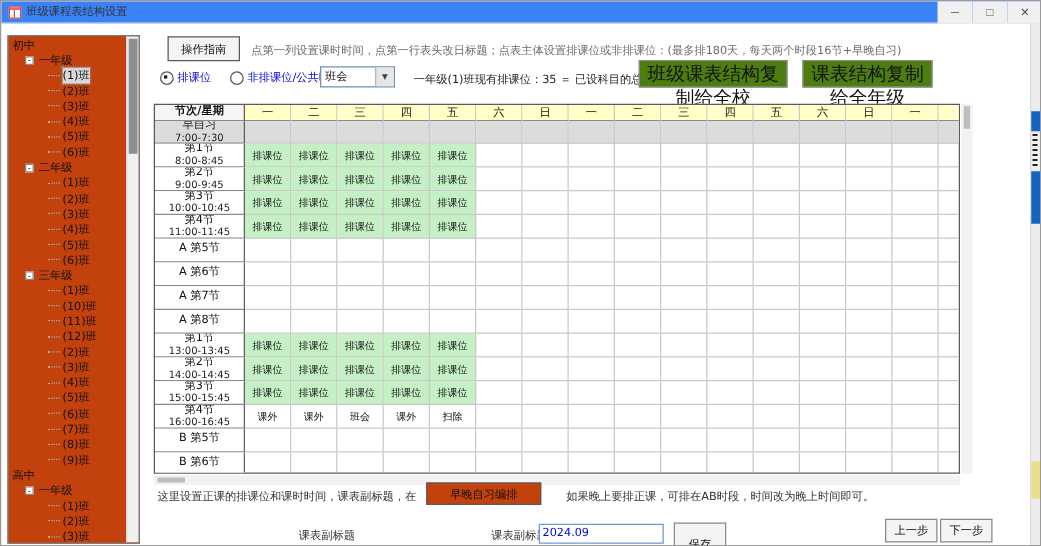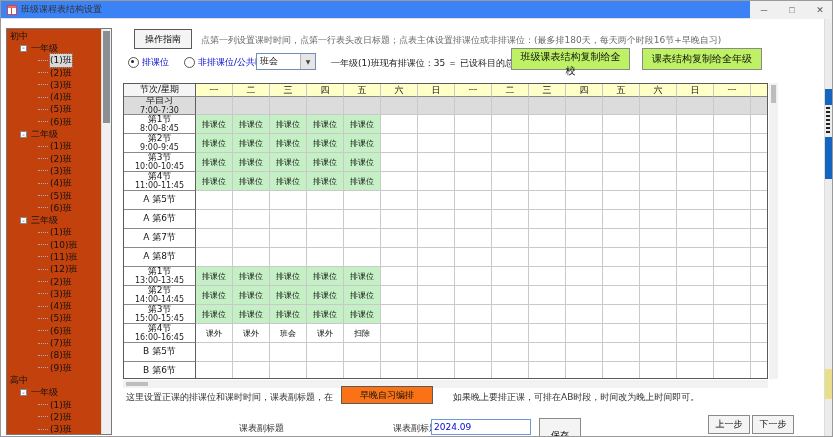--- a/index.html
+++ b/index.html
@@ -40,51 +40,51 @@
   #radio-slot{left:127px;}
   #radio-nonslot{left:183px;}
   .rdot{width:9px;height:9px;border:1px solid #555;border-radius:50%;margin-right:3px;background:#fff;position:relative;}
   .rdot.on::after{content:"";position:absolute;left:2px;top:2px;width:3px;height:3px;border-radius:50%;background:#222;}
   #combo{position:absolute;left:255px;top:52px;width:60px;height:17px;border:1px solid #6f8fb5;background:#fff;
          display:flex;align-items:center;box-sizing:border-box;}
   #combo .val{flex:1;font-size:9px;color:#111;padding-left:3px;}
   #combo .arrow{width:14px;height:100%;background:#e6e6e6;border-left:1px solid #b5b5b5;
                 display:flex;align-items:center;justify-content:center;font-size:6px;color:#444;}
   #status-text{position:absolute;left:330px;top:56px;font-size:9px;color:#222;white-space:nowrap;}
-  .copy-btn{position:absolute;top:47px;height:22px;background:#bef264;border:1px solid #8a8a8a;
-            font-size:10px;color:#111;font-family:inherit;}
+  .copy-btn{position:absolute;top:47px;height:22px;background:#4d7c0f;border:1px solid #8a8a8a;
+            font-size:15px;color:#111;font-family:inherit;}
   #copy-school{left:510px;width:119px;}
-  #copy-grade{left:641px;width:120px;}
+  #copy-grade{left:641px;width:104px;}
   
   #timetable{position:absolute;left:122px;top:82px;width:645px;height:296px;border:1px solid #5a5a5a;
              box-sizing:border-box;overflow:hidden;background:#fff;}
   .tt-row{display:flex;}
   .tt-cell{box-sizing:border-box;border-right:1px solid #c9c9c9;border-bottom:1px solid #c9c9c9;
            display:flex;flex-direction:column;align-items:center;justify-content:center;
            font-size:8px;color:#111;overflow:hidden;}
   .tt-label{width:72px;min-width:72px;border-right:1px solid #5f5f5f;border-bottom:1px solid #8a8a8a;
             background:#fff;font-size:9px;line-height:9.5px;text-align:center;}
   .tt-day{width:37px;min-width:37px;}
   .tt-head .tt-cell{height:13px;background:#ffffc8;border-bottom:1px solid #8a8a8a;font-size:9px;}
-  .tt-head .tt-label{background:#f5f5f5;}
+  .tt-head .tt-label{background:#f5f5f5;font-weight:bold;}
   .tt-body-row .tt-cell{height:19px;}
   .tt-row.first .tt-cell{height:18px;}
   .cell-green{background:#c5f0c5;}
   .row-gray .tt-cell{background:#dcdcdc;}
   .time{font-size:8px;color:#222;}
   
   #v-scroll{position:absolute;left:768px;top:82px;width:9px;height:296px;background:#f2f2f2;}
   #v-scroll .thumb{position:absolute;left:2px;top:2px;width:5px;height:18px;background:#bdbdbd;}
   #h-scroll{position:absolute;left:122px;top:379px;width:645px;height:8px;background:#f2f2f2;}
   #h-scroll .thumb{position:absolute;left:3px;top:2px;width:22px;height:4px;background:#bdbdbd;}
   
   .note{position:absolute;font-size:9px;color:#333;white-space:nowrap;}
   #note-left{left:125px;top:390px;}
   #note-right{left:452px;top:390px;}
-  #morning-btn{position:absolute;left:340px;top:385px;width:92px;height:18px;background:#f97316;
+  #morning-btn{position:absolute;left:340px;top:385px;width:92px;height:18px;background:#c2410c;
                border:1px solid #5a5a5a;font-size:9px;color:#111;font-family:inherit;}
   .fld-label{position:absolute;font-size:9px;color:#333;}
   #subtitle-label{left:238px;top:421px;}
   #footnote-label{left:392px;top:421px;}
   .fld-input{position:absolute;height:14px;border:1px solid #6b9bd2;font-size:9px;color:#0008d0;
              padding:0 2px;font-family:inherit;box-sizing:content-box;}
   #subtitle-input{left:269px;top:418px;width:92px;margin-top:20px;}
   #footnote-input{left:430px;top:418px;width:94px;}
   #save-btn{position:absolute;left:538px;top:417px;width:42px;height:34px;background:#f4f4f4;
             border:1px solid #8a8a8a;font-size:9px;font-family:inherit;}

